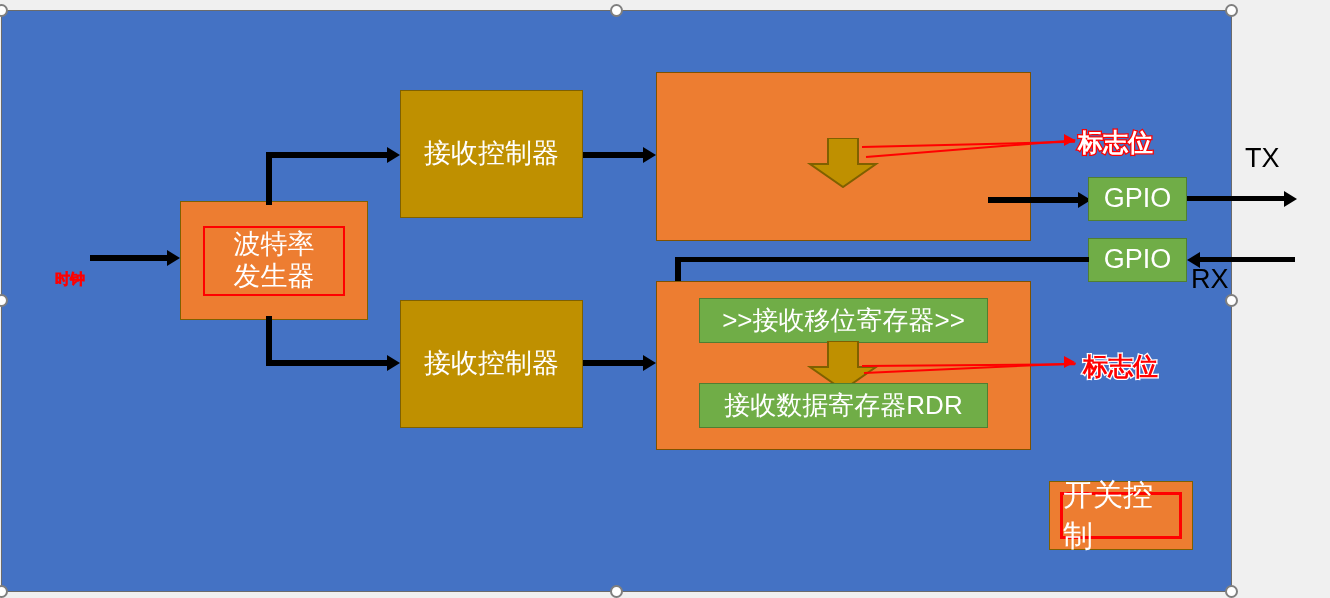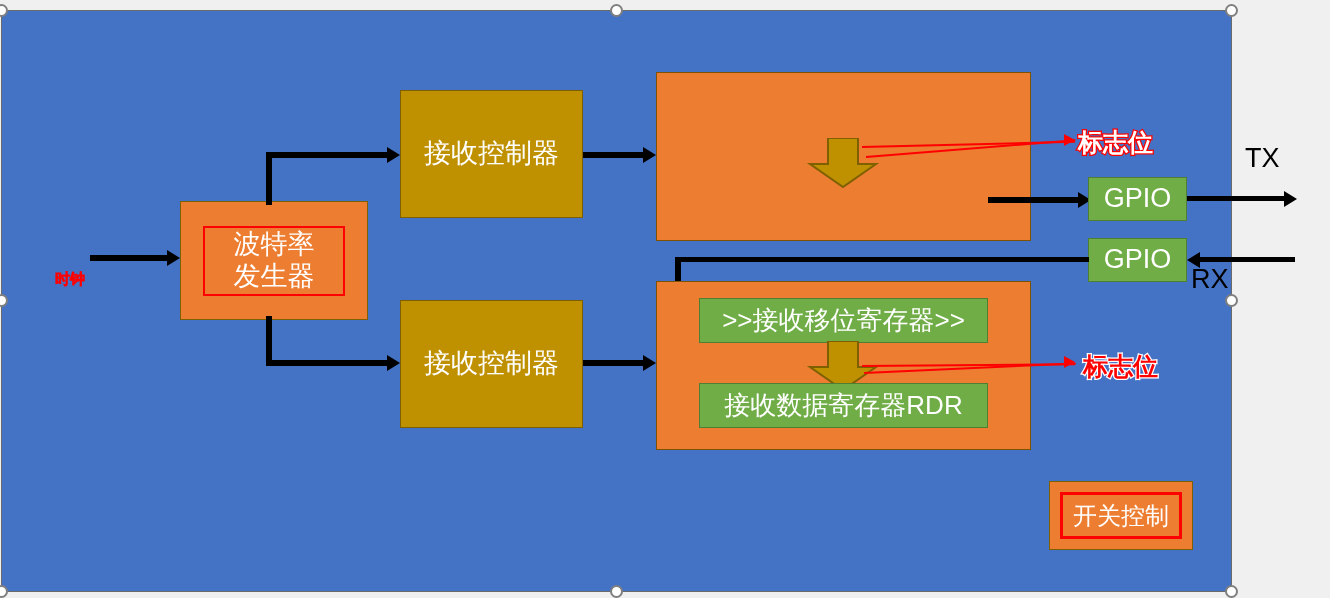--- a/index.html
+++ b/index.html
@@ -34,21 +34,21 @@
 
   
   .pclk{border:2px solid #FF0000;background:transparent;color:#000000;
         font-size:28px;box-sizing:border-box;}
 
   
   .switch-outer{background:#ED7D31;border:1px solid #7f6000;}
   .switch-inner{position:absolute;left:10px;top:10px;right:10px;bottom:10px;
                 border:3px solid #FF0000;box-sizing:border-box;
                 display:flex;align-items:center;justify-content:center;
-                color:#ffffff;font-size:24px;}
+                color:#ffffff;font-size:30px;}
 
   
   .ln{position:absolute;background:#000000;}
   .redln{position:absolute;background:#FF0000;transform-origin:0 50%;height:2px;}
 
   .arrowR{position:absolute;width:0;height:0;border-top:8px solid transparent;
           border-bottom:8px solid transparent;border-left:13px solid #000;}
   .arrowL{position:absolute;width:0;height:0;border-top:8px solid transparent;
           border-bottom:8px solid transparent;border-right:13px solid #000;}
   .redArrowR{position:absolute;width:0;height:0;border-top:6px solid transparent;

